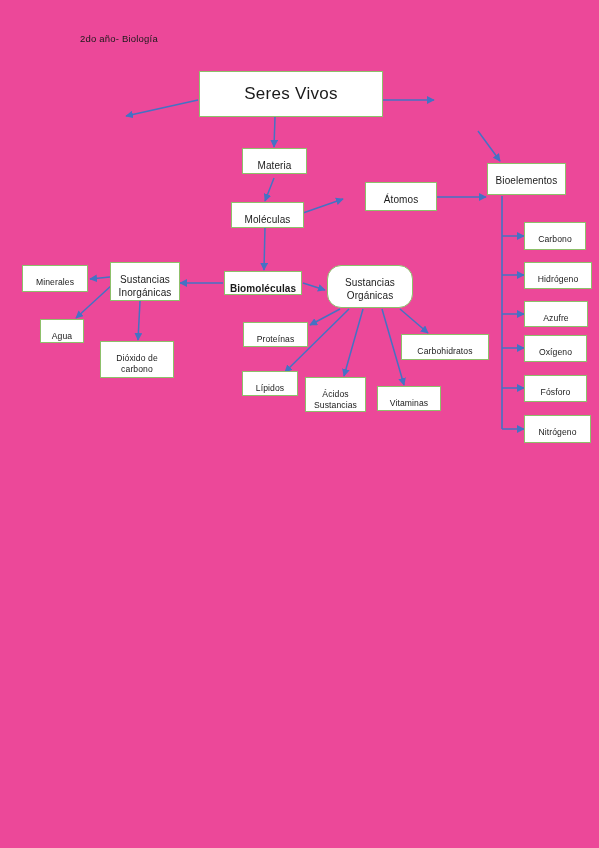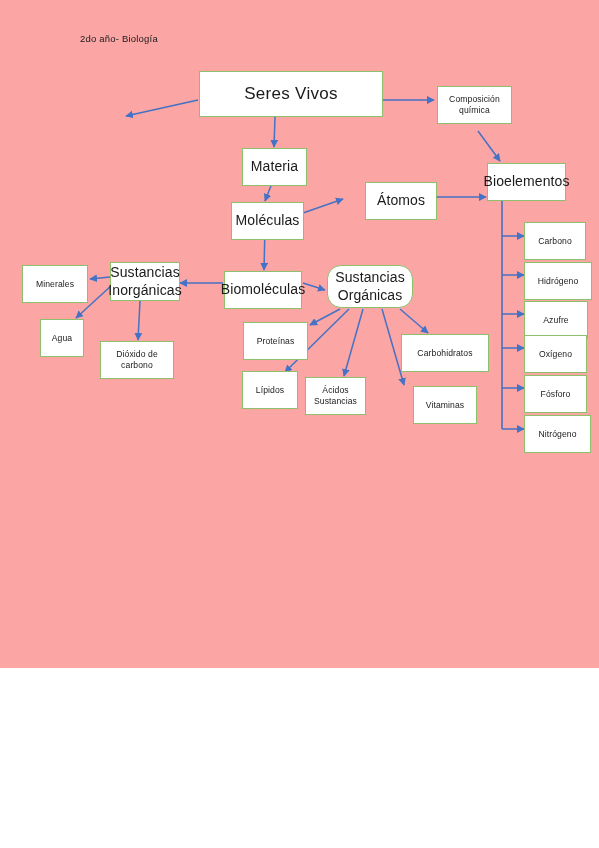--- a/index.html
+++ b/index.html
@@ -7,22 +7,22 @@
     padding: 0;
     background: #ffffff;
   }
   body {
     font-family: "Liberation Sans", sans-serif;
     -webkit-font-smoothing: antialiased;
   }
   #page {
     position: relative;
     width: 599px;
-    height: 668px;
-    background: #fca5a5;
+    height: 848px;
+    background: #ec4899;
     overflow: hidden;
   }
   #header-label {
     position: absolute;
     left: 80px;
     top: 33px;
     font-size: 9.5px;
     color: #1a1a1a;
     letter-spacing: 0.2px;
     white-space: nowrap;
@@ -35,35 +35,34 @@
     height: 848px;
     pointer-events: none;
   }
   .node {
     position: absolute;
     box-sizing: border-box;
     border: 1.3px solid #8DC06A;
     background: #ffffff;
     color: #1a1a1a;
     display: flex;
-    align-items: center;
     justify-content: center;
     text-align: center;
     line-height: 1.28;
     font-size: 8.6px;
-    padding: 18px 2px;
+    padding: 11px 2px;
     letter-spacing: 0.1px;
   }
   .node.title {
     font-size: 17px;
     letter-spacing: 0.3px;
     border-width: 1.4px;
   }
   .node.med {
-    font-size: 14px;
+    font-size: 10px;
   }
 </style>
 </head>
 <body>
 
 <div id="page">
 
   <div id="header-label">2do año- Biología</div>
 
   <svg id="edges" viewBox="0 0 599 848" xmlns="http://www.w3.org/2000/svg">
@@ -119,41 +118,38 @@
     </g>
 
     <path d="M 502 196 L 502 429" fill="none" stroke="#4472C4" stroke-width="1.6"></path>
   </svg>
 
   <div class="node title" style="left:199px; top:71px; width:184px; height:46px;">
     <span>Seres Vivos</span>
   </div>
 
 
-  <div class="node" style="left:437px; top:86px; width:75px; height:38px;">
-    <span>Composición química</span>
-  </div>
 
   <div class="node med" style="left:242px; top:148px; width:65px; height:26px;">
     <span>Materia</span>
   </div>
 
   <div class="node med" style="left:231px; top:202px; width:73px; height:26px;">
     <span>Moléculas</span>
   </div>
 
   <div class="node med" style="left:345px; top:182px; width:72px; height:29px;margin-left:20px;">
     <span>Átomos</span>
   </div>
 
   <div class="node med" style="left:487px; top:163px; width:79px; height:32px;">
     <span>Bioelementos</span>
   </div>
 
-  <div class="node med" style="left:224px; top:271px; width:78px; height:24px;">
+  <div class="node med" style="left:224px; top:271px; width:78px; height:24px;font-weight:bold;">
     <span>Biomoléculas</span>
   </div>
 
   <div class="node med" style="left:110px; top:262px; width:70px; height:39px;">
     <span>Sustancias Inorgánicas</span>
   </div>
 
   <div class="node med" style="left:327px; top:265px; width:86px; height:43px;border-radius:14px;">
     <span>Sustancias Orgánicas</span>
   </div>
@@ -175,21 +171,21 @@
   </div>
 
   <div class="node" style="left:242px; top:371px; width:56px; height:25px;">
     <span>Lípidos</span>
   </div>
 
   <div class="node" style="left:305px; top:377px; width:61px; height:35px;">
     <span>Ácidos Sustancias</span>
   </div>
 
-  <div class="node" style="left:377px; top:386px; width:64px; height:25px;margin-left:36px;">
+  <div class="node" style="left:377px; top:386px; width:64px; height:25px;">
     <span>Vitaminas</span>
   </div>
 
   <div class="node" style="left:401px; top:334px; width:88px; height:26px;">
     <span>Carbohidratos</span>
   </div>
 
   <div class="node" style="left:524px; top:222px; width:62px; height:28px;">
     <span>Carbono</span>
   </div>

